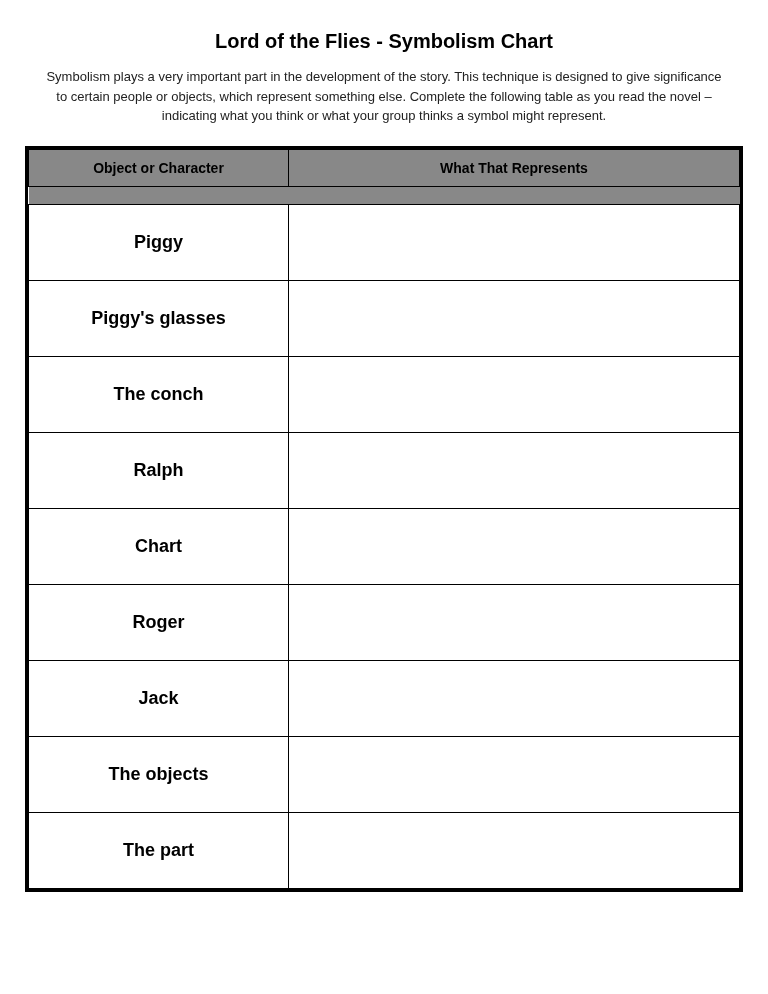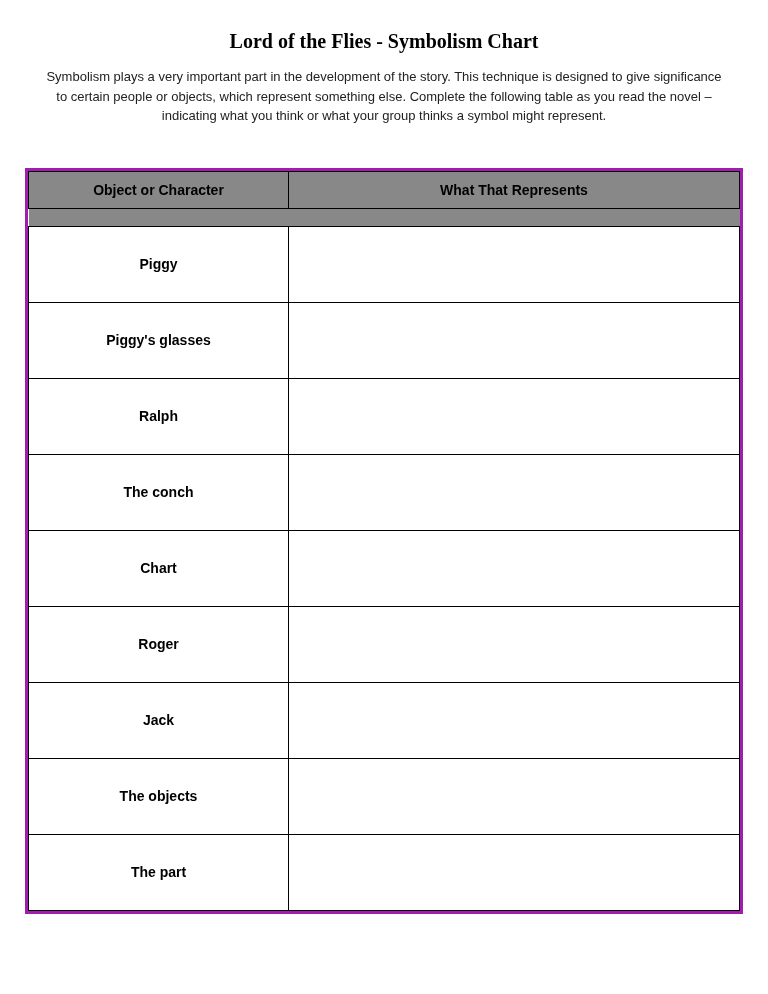--- a/index.html
+++ b/index.html
@@ -18,37 +18,35 @@
       align-items: center;
       padding: 30px 25px 30px 25px;
     }
 
     .page-title {
       font-size: 20px;
       font-weight: bold;
       text-align: center;
       margin-bottom: 14px;
       color: #000;
-      font-family: Liberation Serif, serif;
     }
 
     .description {
       font-size: 13px;
       text-align: center;
       color: #222;
       line-height: 1.5;
       margin-bottom: 20px;
       max-width: 680px;
     }
 
     .table-wrapper {
-      border: 3px solid #a21caf;
+      border: 3px solid #000000;
       width: 100%;
       max-width: 718px;
-      margin-top: 22px;
     }
 
     table {
       width: 100%;
       border-collapse: collapse;
     }
 
     thead tr th {
       background-color: #888888;
       color: #000;
@@ -64,21 +62,21 @@
       padding: 0;
       vertical-align: middle;
     }
 
     .object-cell {
       width: 260px;
       min-width: 260px;
       max-width: 260px;
       height: 76px;
       font-weight: bold;
-      font-size: 14px;
+      font-size: 18px;
       text-align: center;
       padding: 10px 16px;
       vertical-align: middle;
       color: #000;
     }
 
     .represents-cell {
       height: 76px;
       vertical-align: middle;
     }
@@ -110,25 +108,25 @@
     <tbody id="table-body">
     <tr>
           <td class="object-cell">Piggy</td>
           <td class="represents-cell"></td>
         </tr>
         <tr>
           <td class="object-cell">Piggy's glasses</td>
           <td class="represents-cell"></td>
         </tr>
         <tr>
-          <td class="object-cell">Ralph</td>
+          <td class="object-cell">The conch</td>
           <td class="represents-cell"></td>
         </tr>
         <tr>
-          <td class="object-cell">The conch</td>
+          <td class="object-cell">Ralph</td>
           <td class="represents-cell"></td>
         </tr>
         <tr>
           <td class="object-cell">Chart</td>
           <td class="represents-cell"></td>
         </tr>
         <tr>
           <td class="object-cell">Roger</td>
           <td class="represents-cell"></td>
         </tr>

